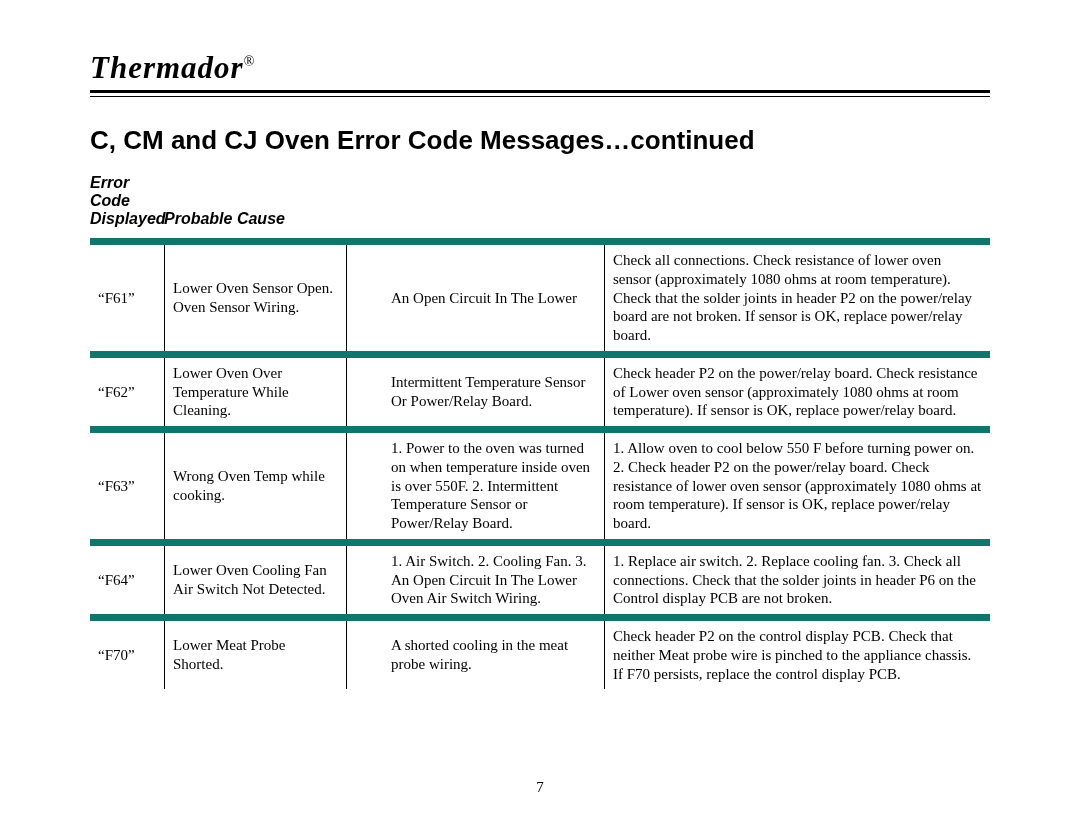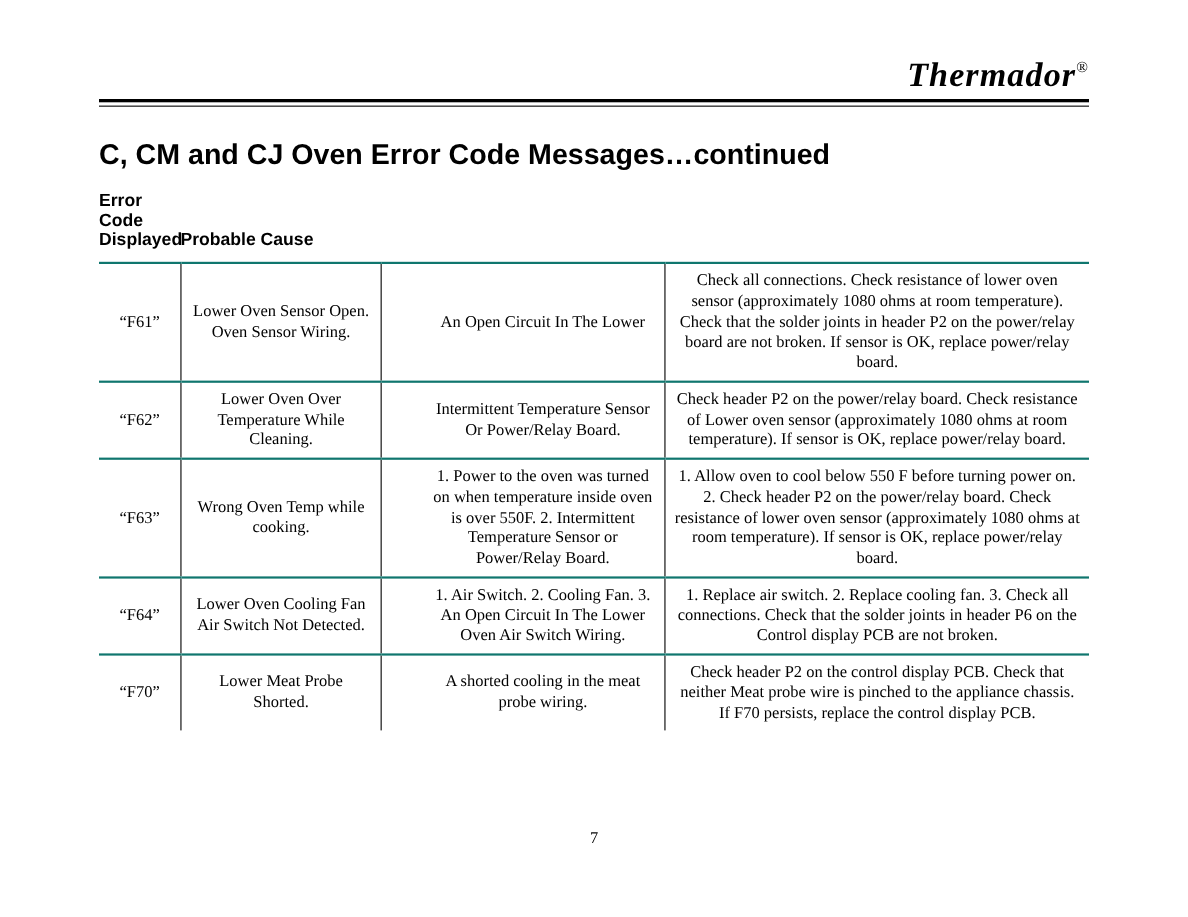--- a/index.html
+++ b/index.html
@@ -12,21 +12,20 @@
     height: 834px;
     box-sizing: border-box;
   }
   .brand {
     font-family: "Times New Roman", Times, serif;
     font-style: italic;
     font-weight: bold;
     font-size: 31px;
     letter-spacing: 1px;
     margin: 0 0 4px 0;
-    text-align: right;
   }
   .brand .reg {
     font-size: 14px;
     vertical-align: top;
     position: relative;
     top: 4px;
     font-style: normal;
     font-weight: normal;
   }
   .rule {
@@ -49,37 +48,37 @@
     width: 100%;
     font-size: 15px;
     margin-top: 10px;
   }
   table.err td {
     padding: 6px 8px;
     vertical-align: middle;
     line-height: 1.25;
   }
   table.err tr.row td {
-    border-top: 2px solid #0f766e;
-    text-align: center;
+    border-top: 7px solid #0f766e;
   }
   table.err td.c1 { width: 58px; border-right: 1px solid #000; }
   table.err td.c2 { width: 165px; border-right: 1px solid #000; }
   table.err td.c3 { width: 205px; border-right: 1px solid #000; padding-left: 44px; }
   table.err td.c4 { }
   .page-number {
     text-align: center;
     font-size: 15px;
     margin-top: 90px;
   }
   .col-head-wrap {
     display: flex;
     font-family: Arial, Helvetica, sans-serif;
     font-weight: bold;
     font-size: 16px;
+    font-style: italic;
   }
   .ch1 { width: 74px; }
   .ch2 { width: 185px; }
   .ch3 { width: 214px; }
   .ch4 { flex: 1; padding-left: 100px; }
   .ch-top { margin-bottom: 0; }
 </style>
 </head>
 <body>
 

